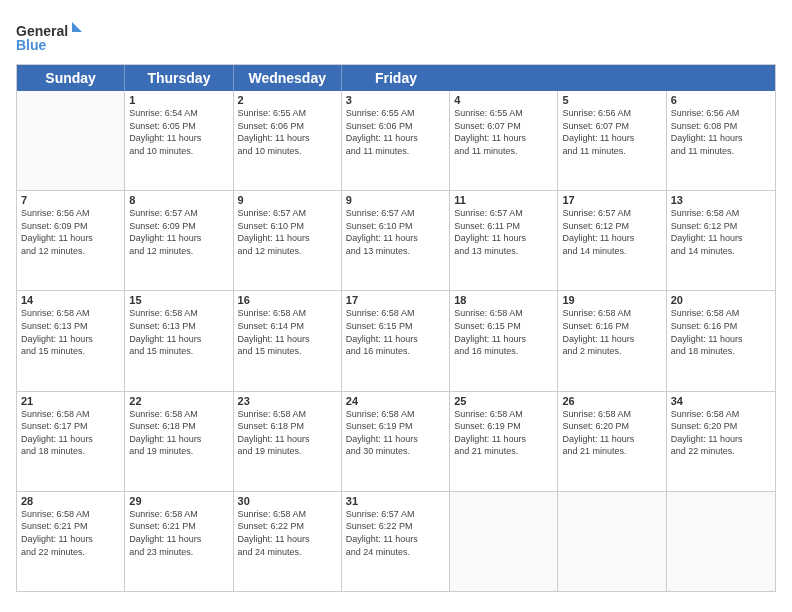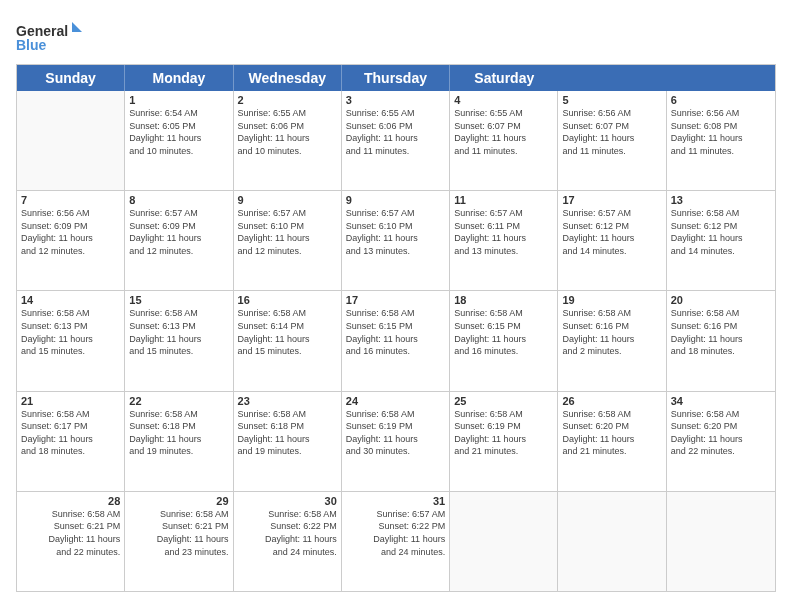--- a/index.html
+++ b/index.html
@@ -66,21 +66,21 @@
       flex: 1;
       display: flex;
       flex-direction: column;
     }
     .cal-row {
       flex: 1;
       display: grid;
       grid-template-columns: repeat(7, 1fr);
       border-bottom: 1px solid #ccc;
     }
-    .cal-row:last-child { border-bottom: none; text-align: right; }
+    .cal-row:last-child { border-bottom: none; }
     .cal-cell {
       border-right: 1px solid #ccc;
       padding: 3px 4px;
       font-size: 9.5px;
       color: #333;
       vertical-align: top;
     }
     .cal-cell:last-child { border-right: none; }
     .cal-cell.empty { background: #f9f9f9; }
     .day-num {
@@ -110,24 +110,23 @@
       </div>
     <div class="title-block">
       <div class="main-title"></div>
       <div class="subtitle"></div>
     </div>
   </div>
 
   <div class="calendar">
     <div class="cal-header" id="cal-header">
         <div class="cal-header-cell">Sunday</div>
-        <div class="cal-header-cell">Monday</div>
+        <div class="cal-header-cell">Thursday</div>
         <div class="cal-header-cell">Wednesday</div>
-        <div class="cal-header-cell">Thursday</div>
-        <div class="cal-header-cell">Saturday</div>
+        <div class="cal-header-cell">Friday</div>
       </div>
     <div class="cal-body" id="cal-body">
         <div class="cal-row">
           <div class="cal-cell empty"></div>
           <div class="cal-cell">
             <span class="day-num">1</span>
             <div class="cell-line">Sunrise: 6:54 AM</div>
             <div class="cell-line">Sunset: 6:05 PM</div>
             <div class="cell-line">Daylight: 11 hours</div>
             <div class="cell-line">and 10 minutes.</div>

